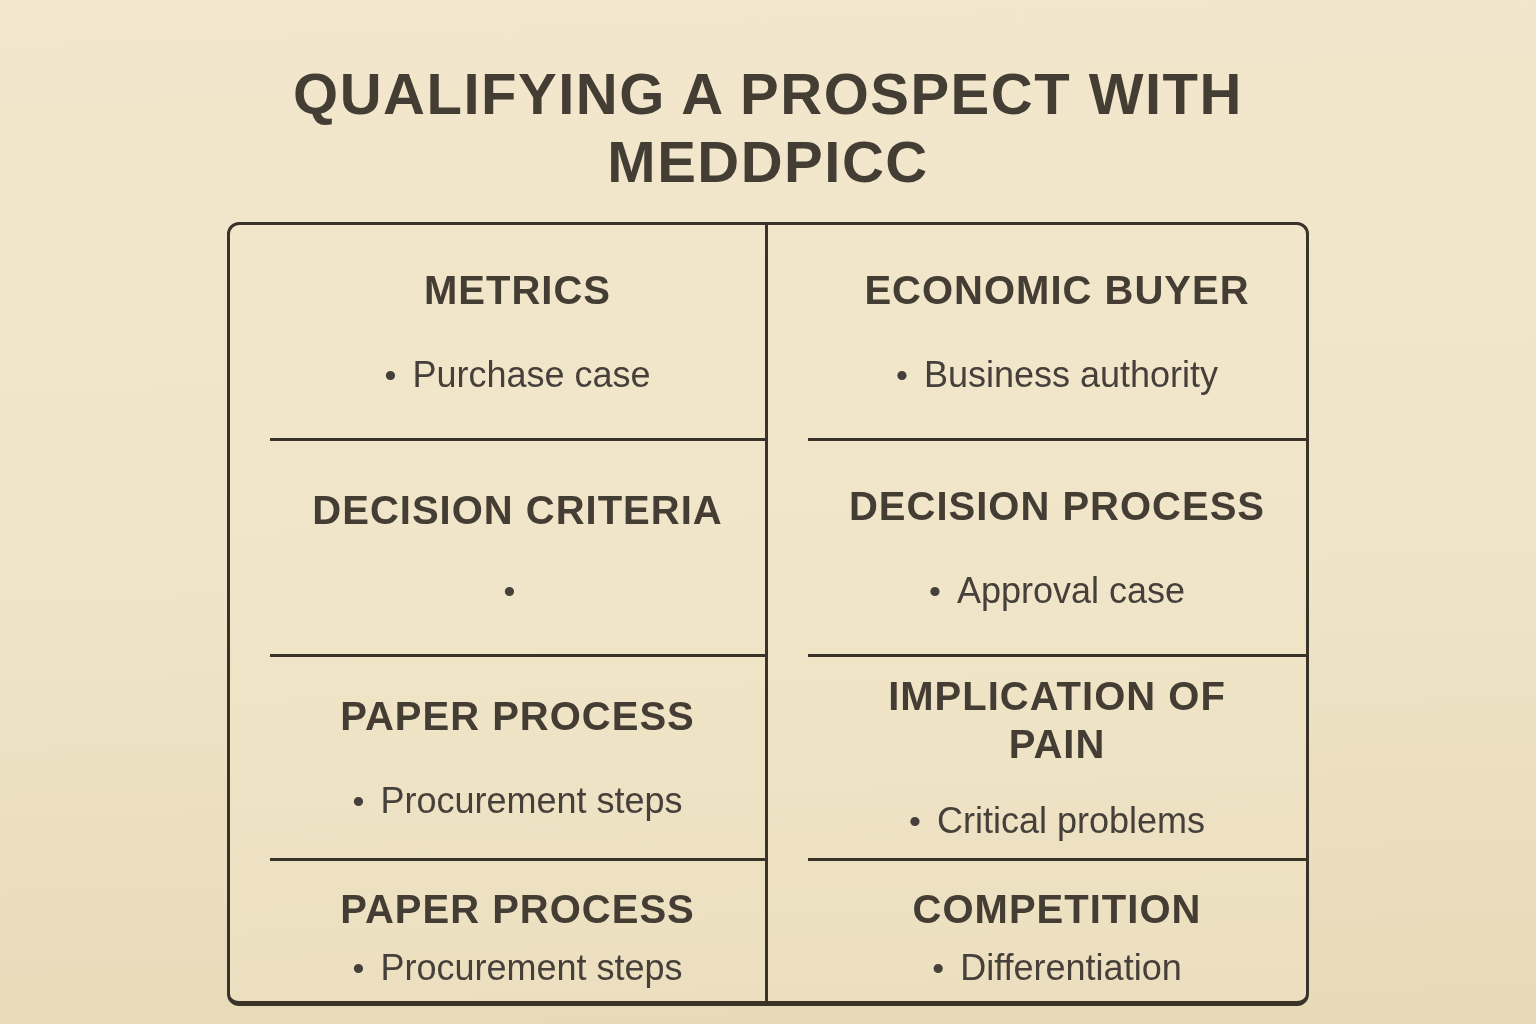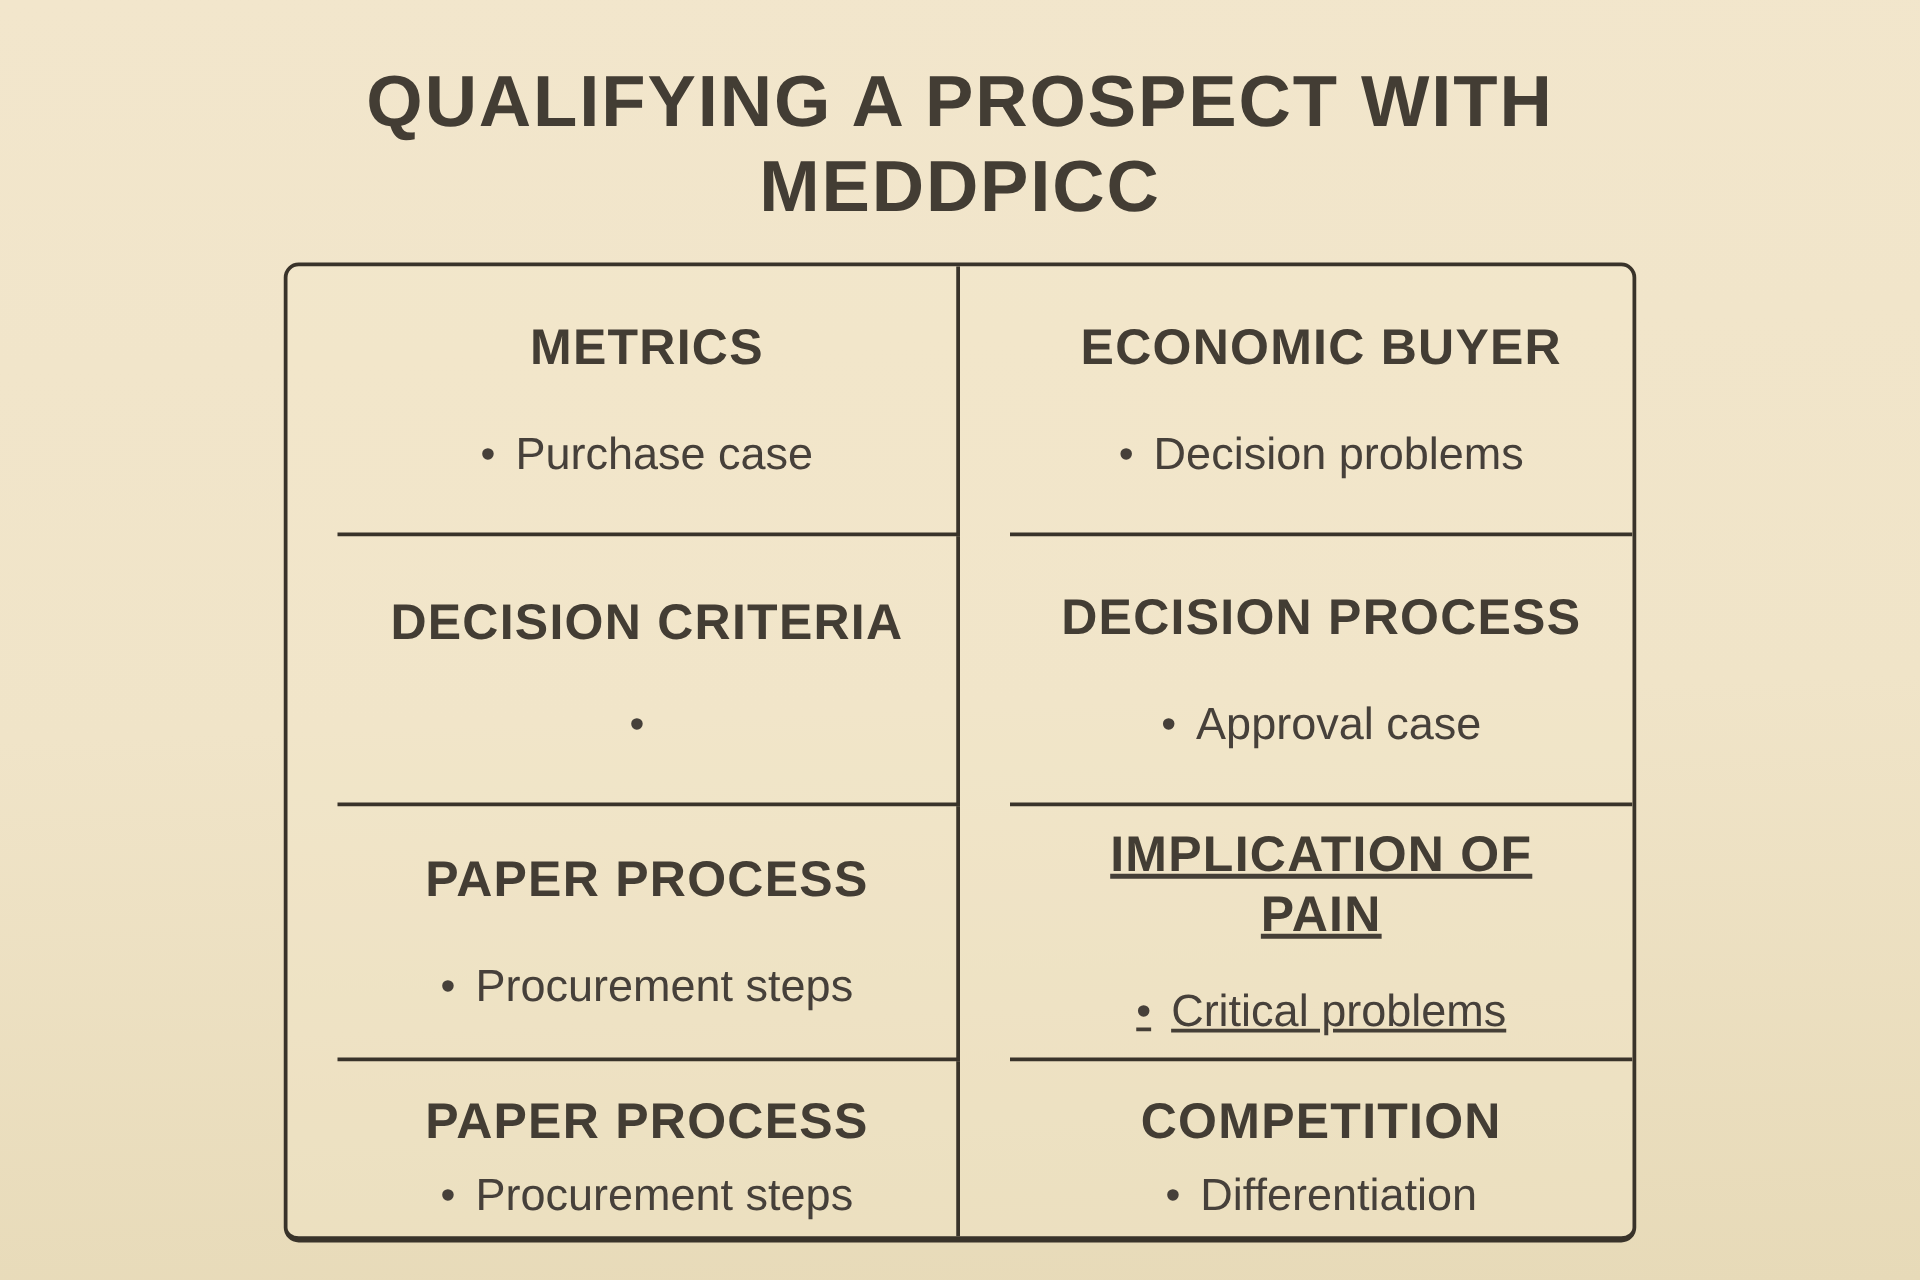--- a/index.html
+++ b/index.html
@@ -6,21 +6,21 @@
   html, body {
     width: 1536px; height: 1024px;
     overflow: hidden;
     font-family: "Liberation Sans", sans-serif;
   }
   body {
     background: linear-gradient(178deg, #f2e6cc 0%, #f0e4c8 55%, #e7dab8 100%);
     color: #453f37;
   }
   .title {
-    margin: 48px auto 0 auto;
+    margin: 60px auto 0 auto;
     max-width: 1120px;
     text-align: center;
     font-size: 58px;
     font-weight: 700;
     line-height: 1.17;
     letter-spacing: 1.5px;
     color: #433d34;
     text-transform: uppercase;
   }
   .grid-table {
@@ -63,21 +63,21 @@
     display: flex;
     align-items: center;
     white-space: nowrap;
   }
   .bullet-dot {
     margin-right: 16px;
     font-size: 34px;
     line-height: 1;
   }
   .narrow-heading .cell-heading { max-width: 360px; }
-  .tight { gap: 32px; text-decoration: underline; }
+  .tight { gap: 32px; }
   .row-4 { gap: 14px; }
 </style>
 </head>
 <body>
 
 <h1 class="title">QUALIFYING A PROSPECT WITH MEDDPICC</h1>
 
 <div class="grid-table">
 
   <div class="cell col-left row-1">
@@ -85,21 +85,21 @@
     <div class="cell-bullet">
       <span class="bullet-dot">•</span>
       <span>Purchase case</span>
     </div>
   </div>
 
   <div class="cell row-1">
     <div class="cell-heading">ECONOMIC BUYER</div>
     <div class="cell-bullet">
       <span class="bullet-dot">•</span>
-      <span>Decision problems</span>
+      <span>Business authority</span>
     </div>
   </div>
 
   <div class="cell col-left row-2">
     <div class="cell-heading">DECISION CRITERIA</div>
     <div class="cell-bullet">
       <span class="bullet-dot">•</span>
     </div>
   </div>
 

